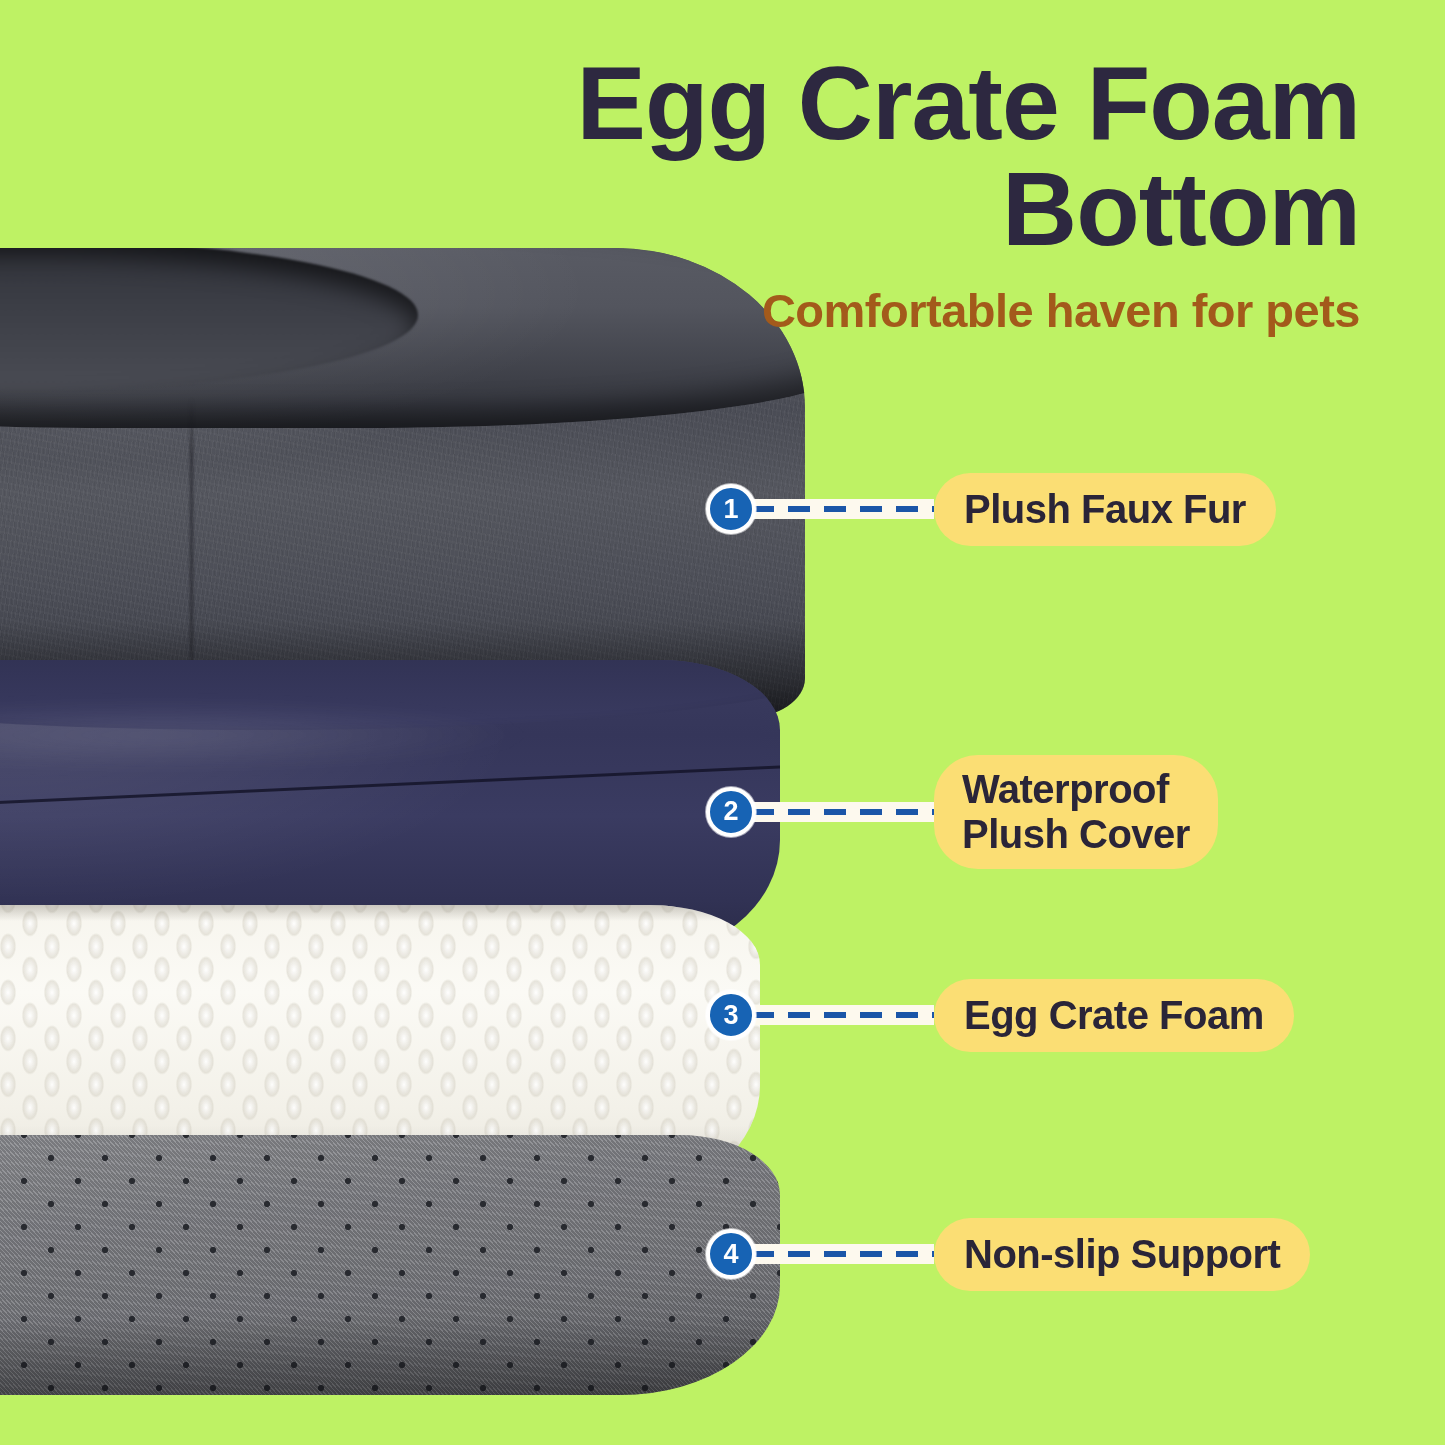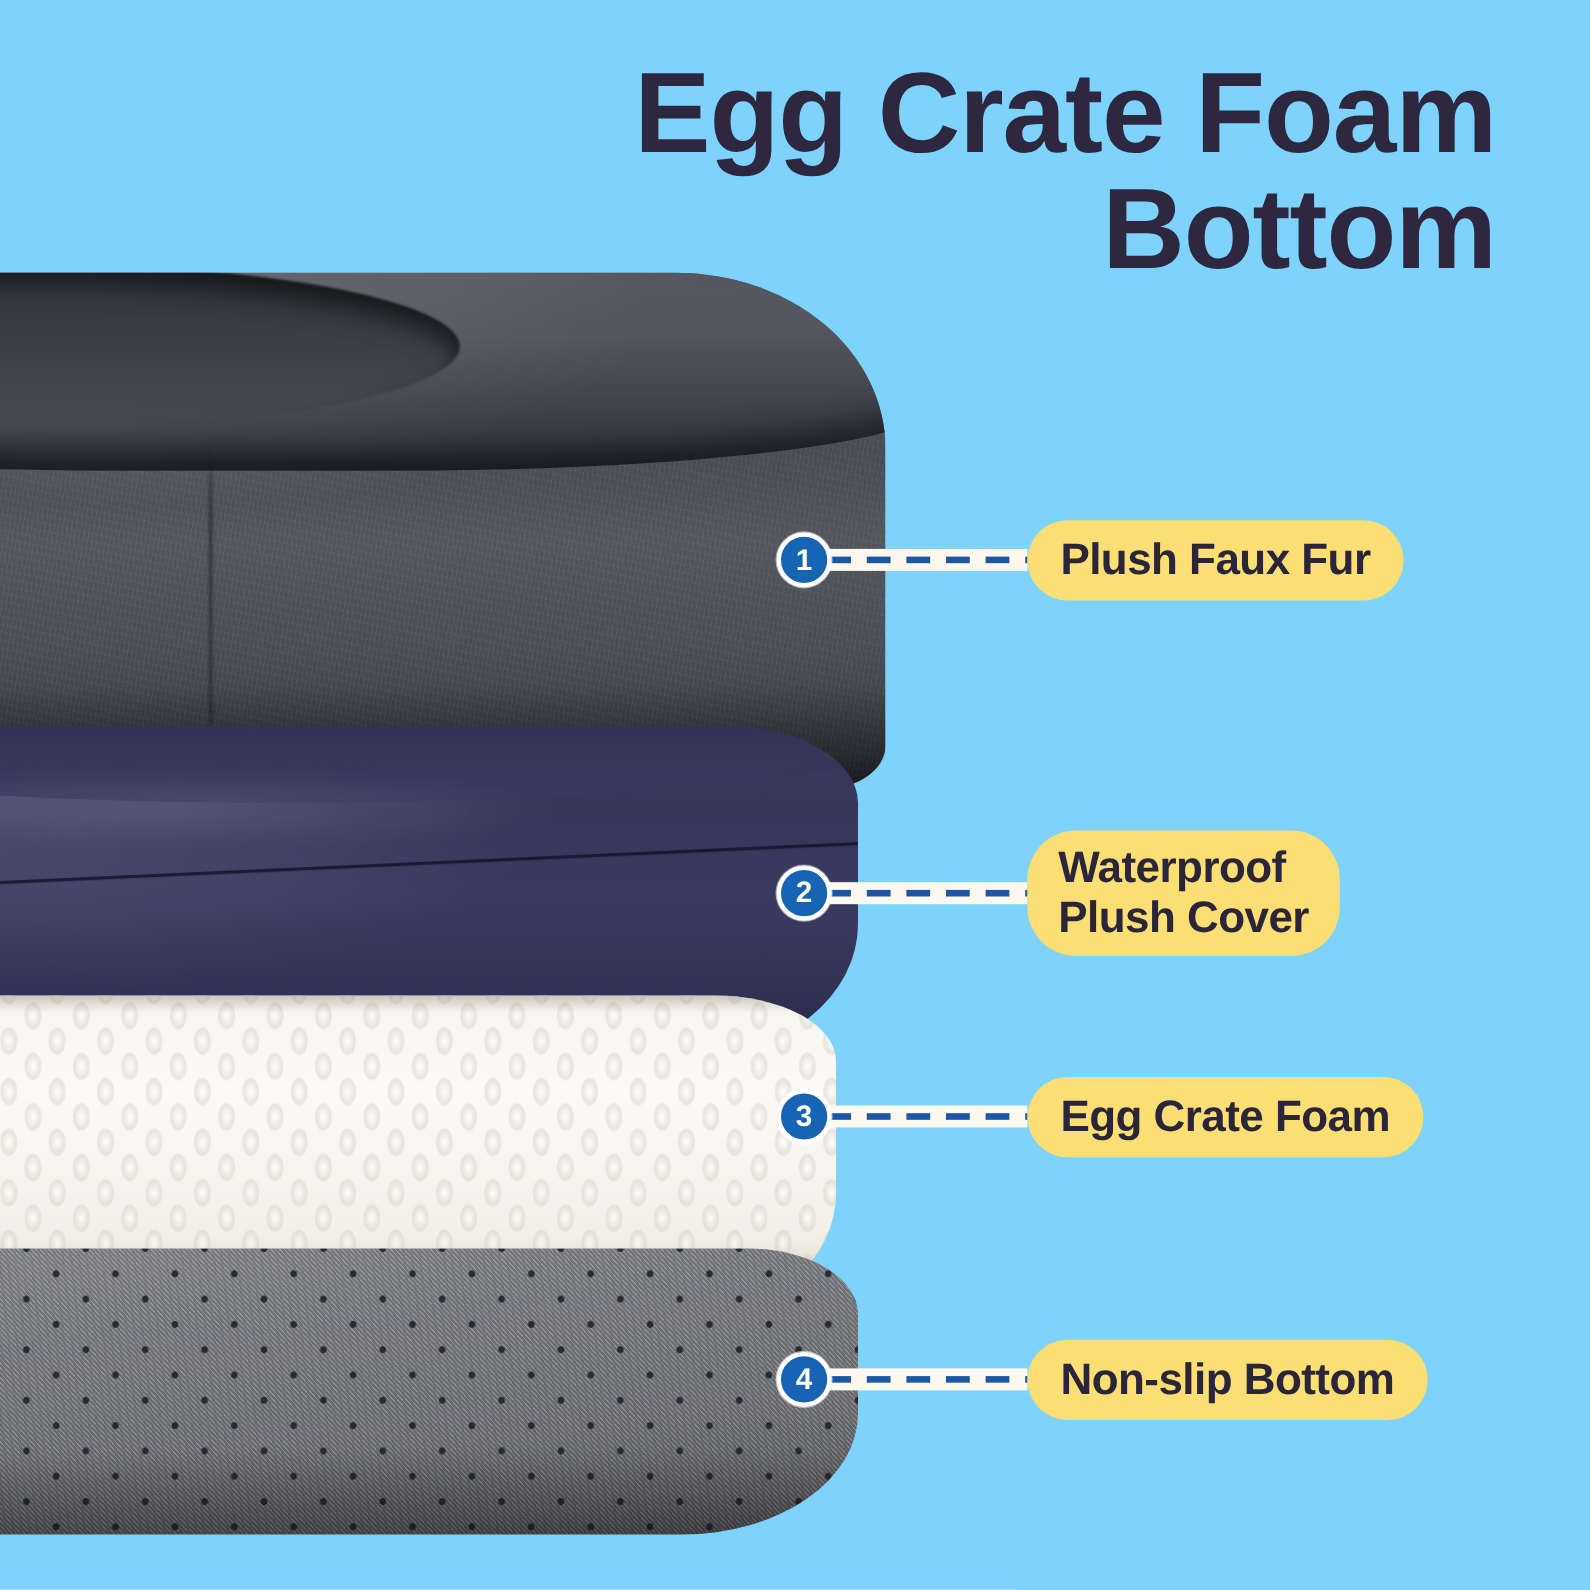--- a/index.html
+++ b/index.html
@@ -4,21 +4,21 @@
 <style>
   * { margin:0; padding:0; box-sizing:border-box; }
   html,body { width:1445px; height:1445px; }
   body {
     font-family:"Liberation Sans", sans-serif;
     background:#FDF9EE;
     position:relative;
     overflow:hidden;
   }
 
-  #stage { position:absolute; inset:0; background:#7dd3fc; }
+  #stage { position:absolute; inset:0; background:#bef264; }
 
   
   .headline {
     position:absolute;
     left:480px; top:50px; width:880px;
     text-align:right;
   }
   .headline .line {
     font-size:104px;
     line-height:1.02;
@@ -262,20 +262,21 @@
       <div class="grip-twill"></div>
       <div class="grip-dots"></div>
       <div class="grip-shade"></div>
     </div>
   </div>
 
   <div class="headline">
     <div class="line">Egg Crate Foam</div>
     <div class="line">Bottom</div>
   </div>
+  <div class="subtitle">Comfortable haven for pets</div>
 
   <div class="callout" id="callout-1">
     <div class="badge">1</div>
     <div class="dash"></div>
     <div class="pill">Plush Faux Fur</div>
   </div>
 
   <div class="callout" id="callout-2">
     <div class="badge">2</div>
     <div class="dash"></div>
@@ -285,16 +286,16 @@
 
   <div class="callout" id="callout-3">
     <div class="badge">3</div>
     <div class="dash"></div>
     <div class="pill">Egg Crate Foam</div>
   </div>
 
   <div class="callout" id="callout-4">
     <div class="badge">4</div>
     <div class="dash"></div>
-    <div class="pill">Non-slip Bottom</div>
+    <div class="pill">Non-slip Support</div>
   </div>
 
 </div>
 
 </body></html>

